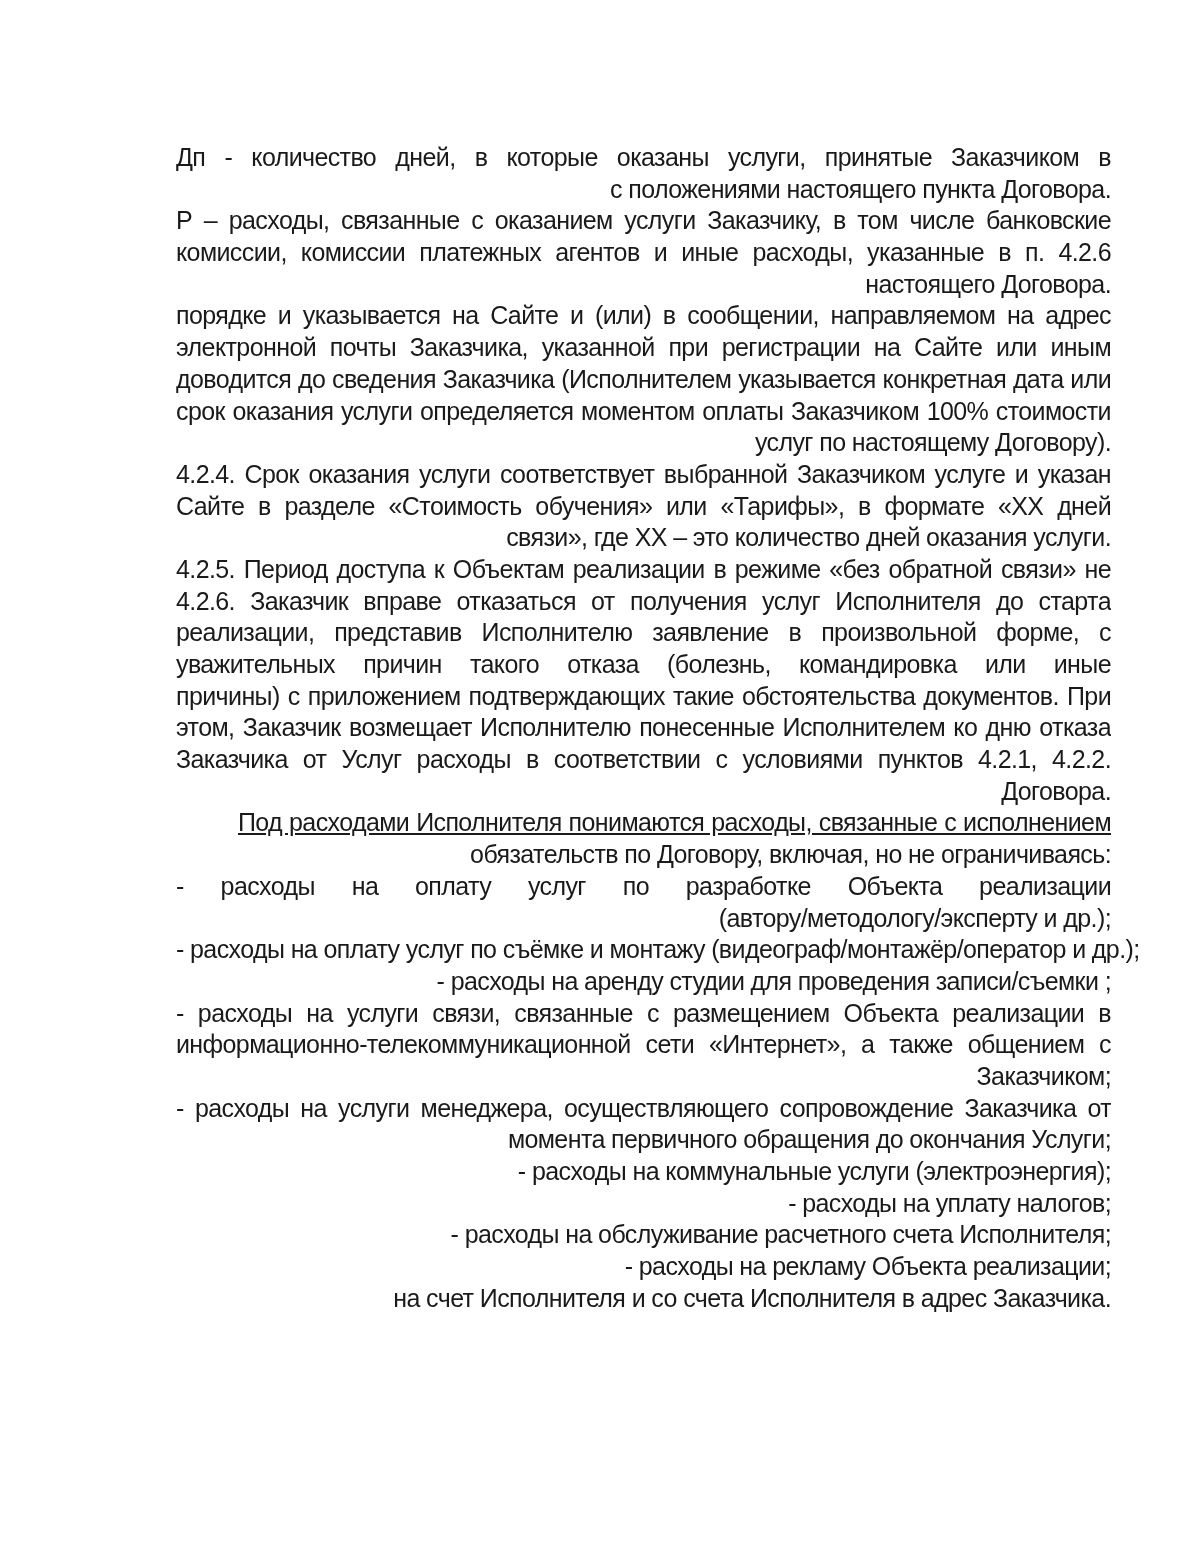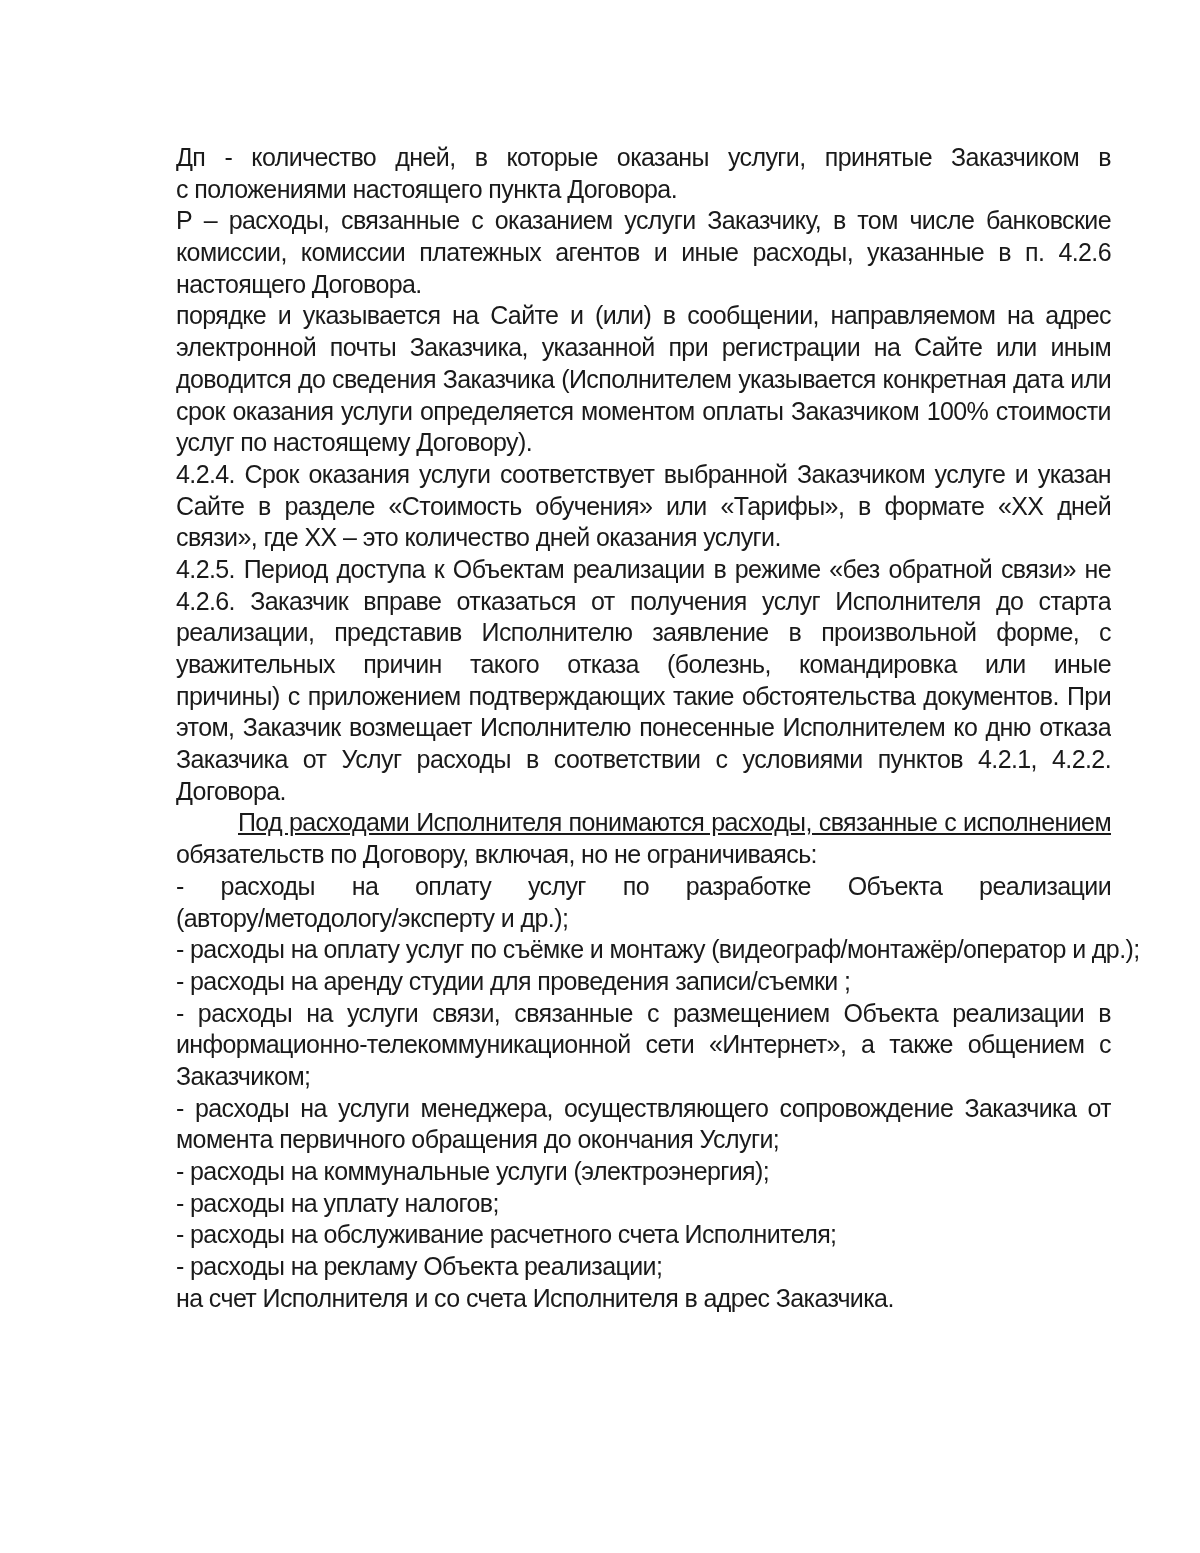--- a/index.html
+++ b/index.html
@@ -5,21 +5,21 @@
   html, body { margin: 0; padding: 0; background: #ffffff; }
   body { width: 1200px; height: 1553px; position: relative; overflow: hidden; }
   .page {
     position: absolute; left: 176px; top: 142px; width: 935px;
     font-family: "Liberation Sans", sans-serif;
     font-size: 25px; color: #1a1a1a;
     letter-spacing: -0.6px;
   }
   .line {
     display: block; height: 31.7px; line-height: 31.7px;
-    white-space: nowrap; overflow: visible;
+    white-space: nowrap; overflow: visible; text-align: right;
   }
   .line.j { text-align: justify; text-align-last: justify; white-space: normal; overflow: hidden; }
   .line.indent { padding-left: 62px; text-decoration: underline; }
 </style>
 </head>
 <body>
 
 <div class="page" id="page">
     <span class="line j">Дп - количество дней, в которые оказаны услуги, принятые Заказчиком в соответствии</span>
     <span class="line">с положениями настоящего пункта Договора.</span>

